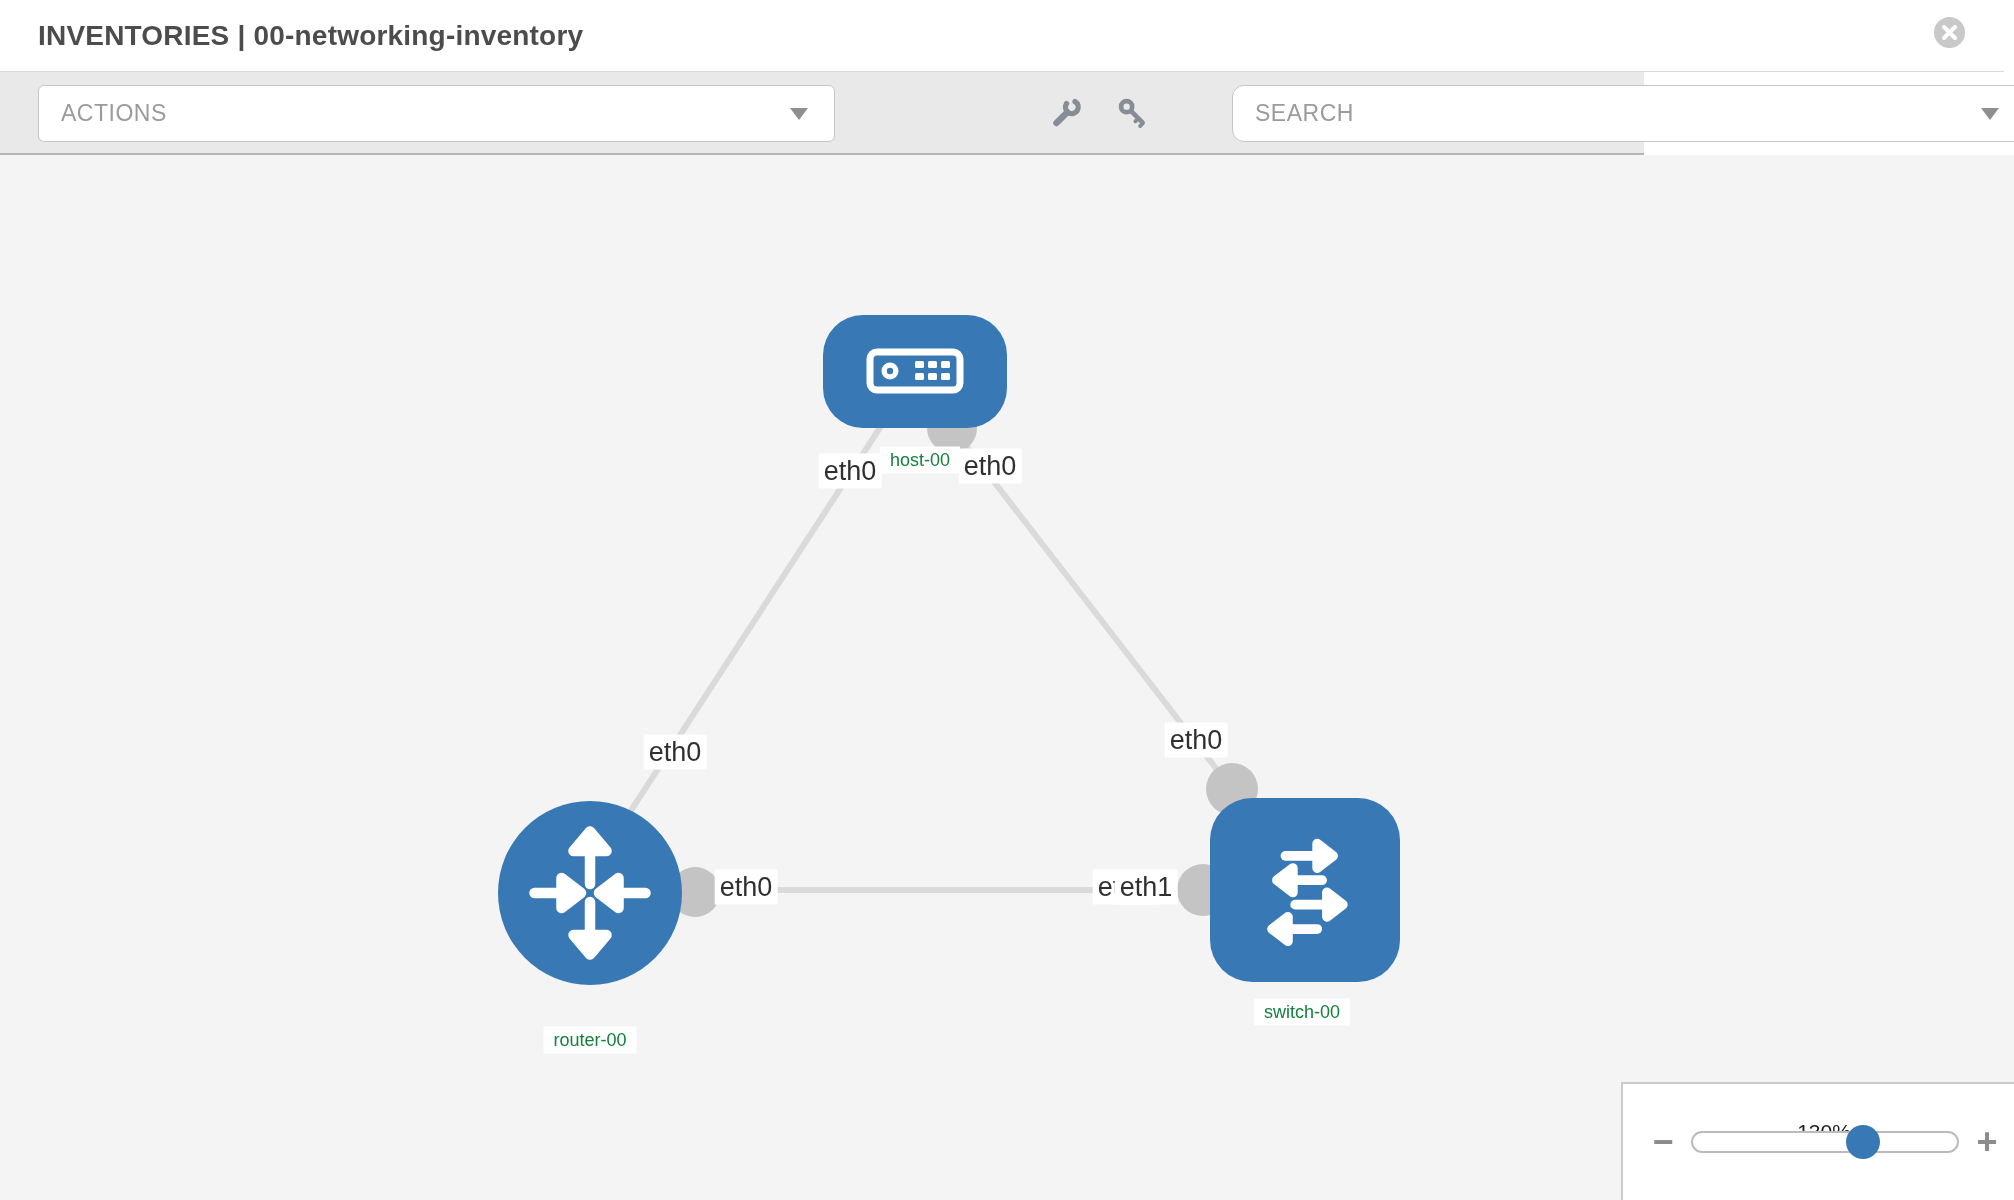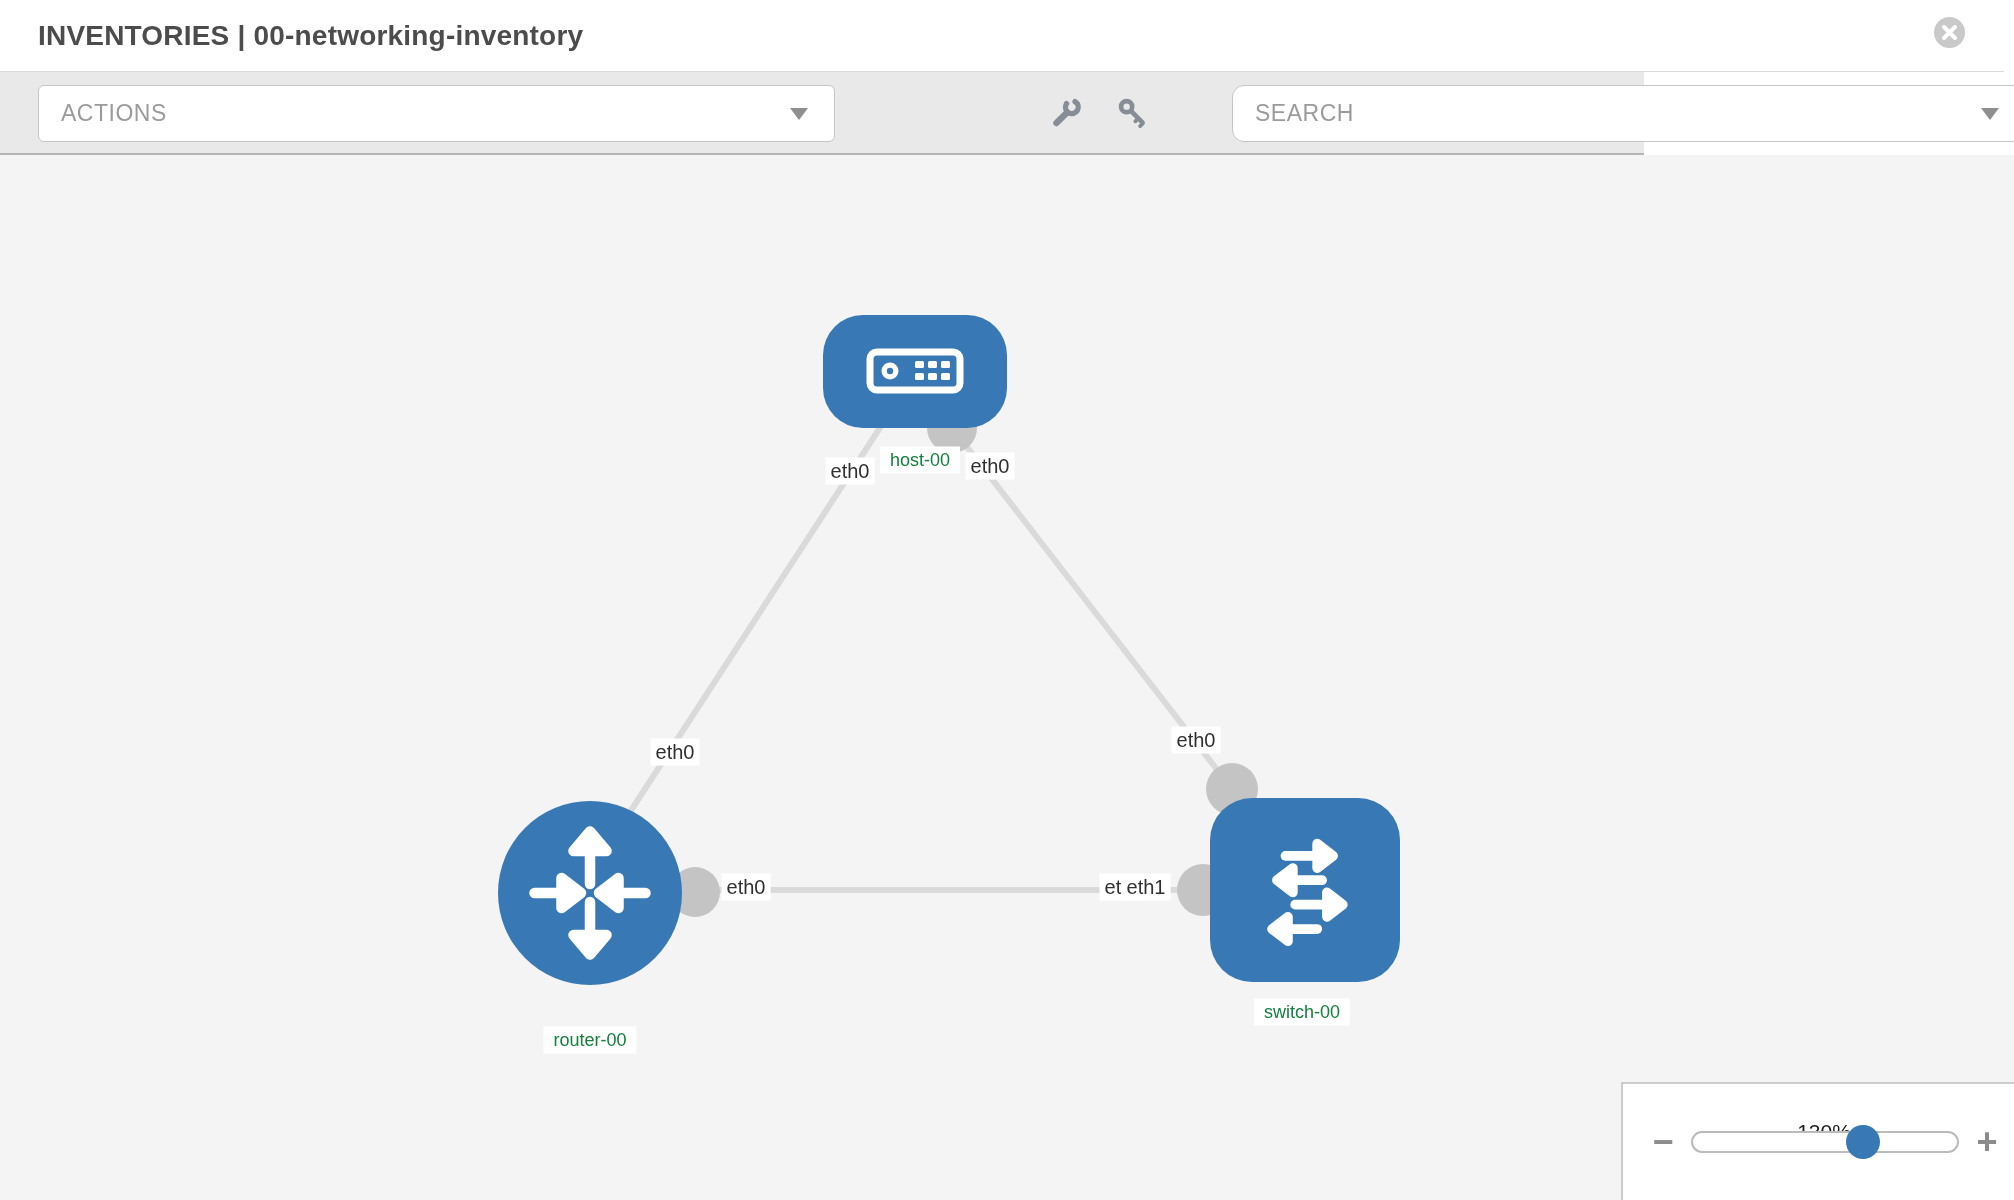--- a/index.html
+++ b/index.html
@@ -29,21 +29,21 @@
   .canvas{position:absolute;top:155px;left:0;width:2014px;height:1045px;background:#f4f4f4;overflow:hidden;}
   #net-svg{position:absolute;top:0;left:0;z-index:1;}
   .link-line{stroke:#dadada;stroke-width:6;}
   .endpoint{fill:#c4c4c4;}
   .node{position:absolute;background:#3879b5;display:flex;align-items:center;justify-content:center;z-index:2;cursor:pointer;}
   .node-host{border-radius:40px;}
   .node-router{border-radius:50%;}
   .node-switch{border-radius:42px;}
   .node svg{display:block;}
   .node-label{position:absolute;transform:translate(-50%,-50%);background:#fff;color:#15803d;font-size:18px;padding:3px 10px;z-index:3;white-space:nowrap;}
-  .if-label{position:absolute;transform:translate(-50%,-50%);background:#fff;color:#303030;font-size:20px;padding:2px 5px;z-index:4;white-space:nowrap;}
+  .if-label{position:absolute;transform:translate(-50%,-50%);background:#fff;color:#303030;font-size:27px;padding:2px 5px;z-index:4;white-space:nowrap;}
 
   
   .zoom-panel{position:absolute;left:1621px;top:927px;width:400px;height:124px;background:#fff;border:2px solid #cbcbcb;z-index:6;box-sizing:border-box;}
   .zoom-value{position:absolute;left:201px;top:10px;transform:translateX(-50%);font-size:21px;color:#1f1f1f;margin-top:26px;}
   .zoom-minus,.zoom-plus{position:absolute;top:58px;transform:translate(-50%,-50%);font-size:36px;font-weight:bold;color:#8c8c8c;cursor:pointer;line-height:1;}
   .zoom-minus{left:40px;}
   .zoom-plus{left:364px;}
   .zoom-track{position:absolute;left:68px;top:47px;width:268px;height:22px;background:#fff;border:2px solid #bbbbbb;border-radius:12px;box-sizing:border-box;cursor:pointer;}
   .zoom-handle{position:absolute;top:50%;transform:translate(-50%,-50%);width:34px;height:34px;border-radius:50%;background:#3879b5;cursor:grab;}
 </style>

